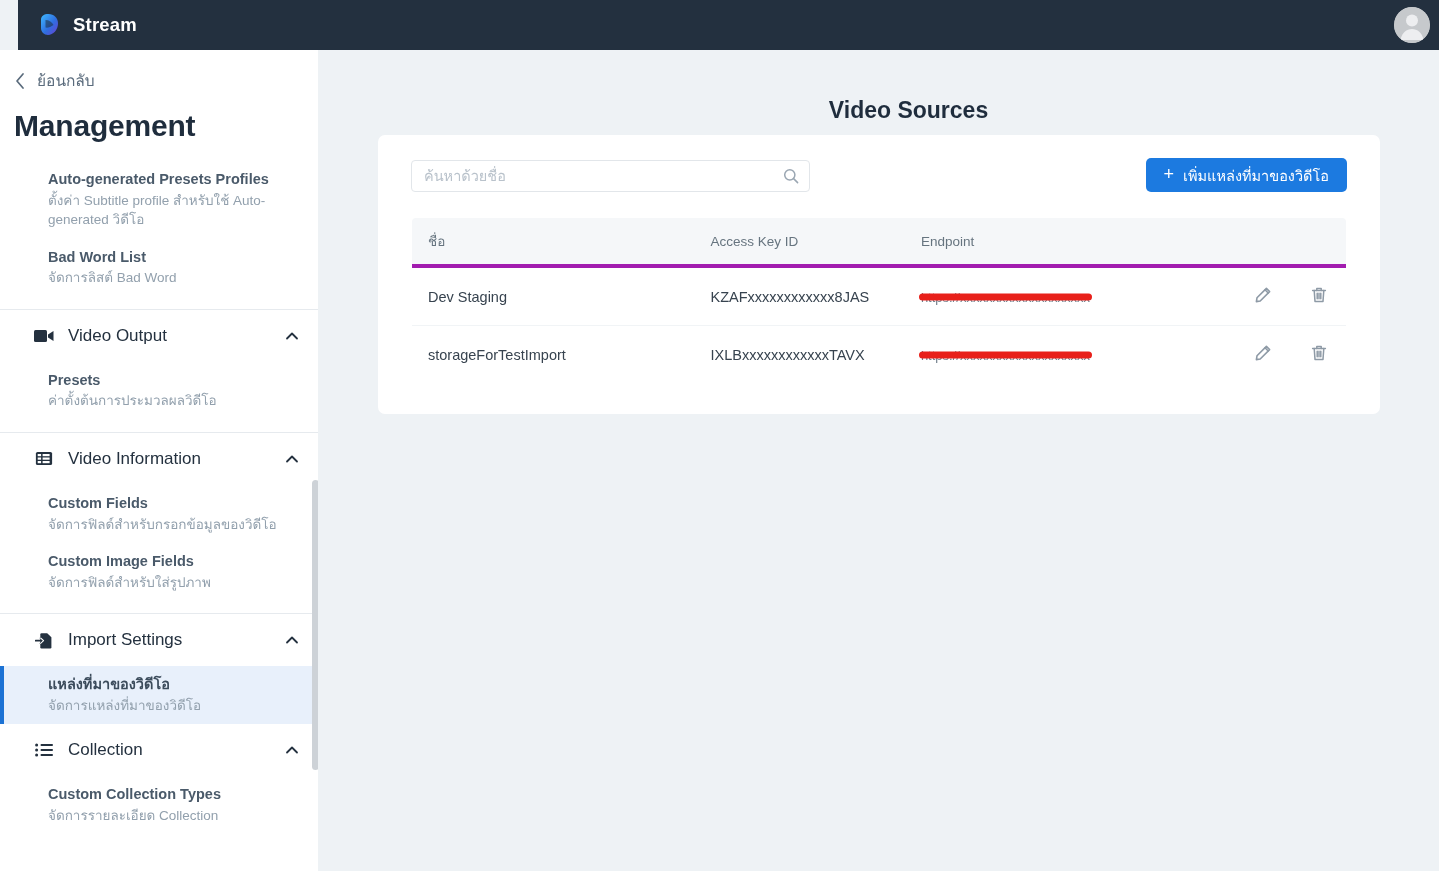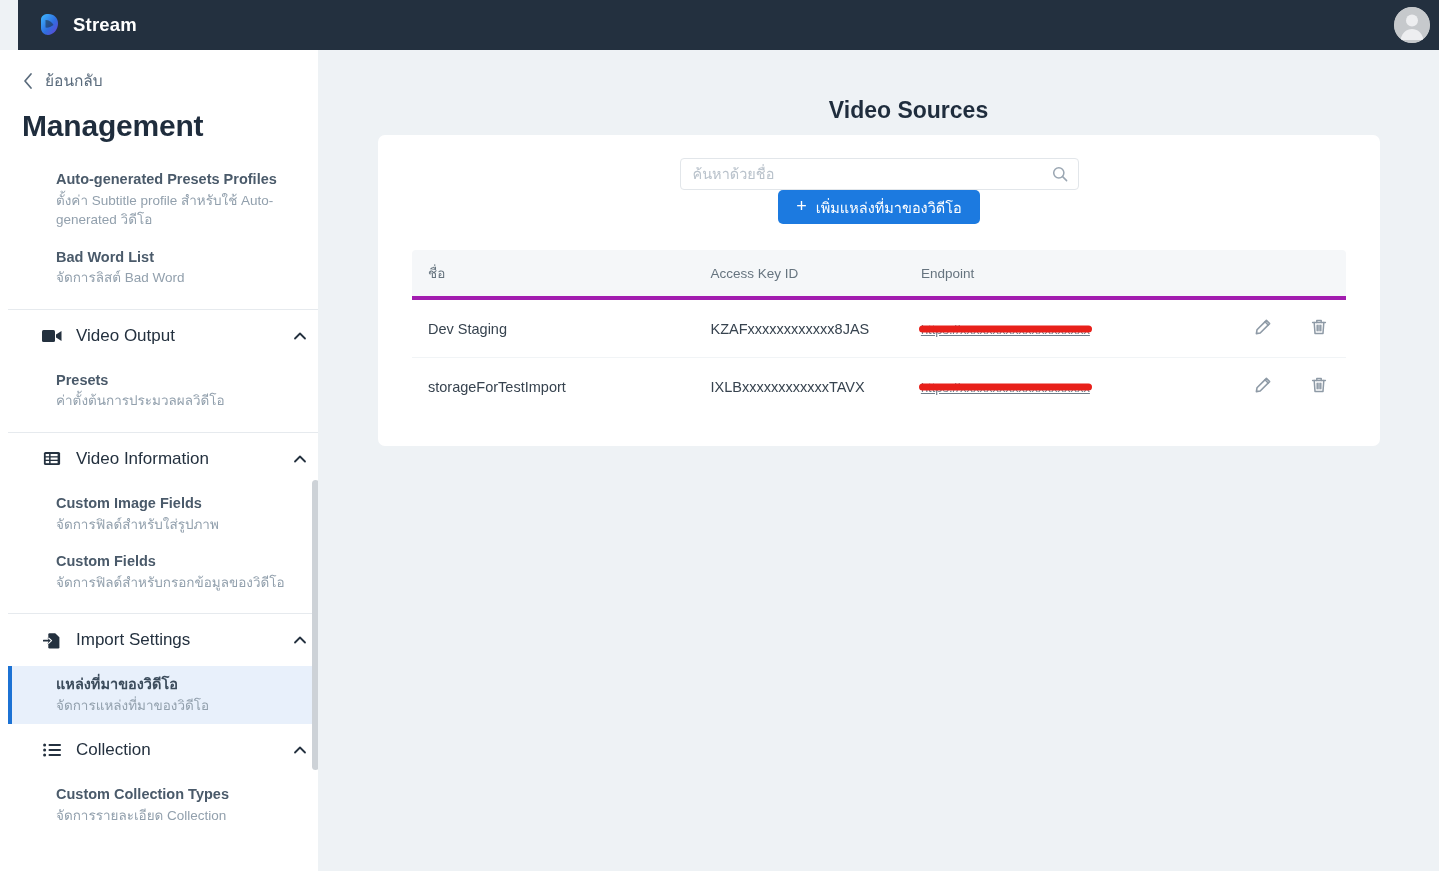--- a/index.html
+++ b/index.html
@@ -53,21 +53,20 @@
     top: 50px; left: 0;
     width: 318px;
     height: 821px;
     background: #ffffff;
     overflow: hidden;
   }
   .sidebar-inner {
     position: absolute;
     top: 0; left: 0;
     width: 318px;
-    margin-left: 8px;
   }
   .back-row {
     display: flex;
     align-items: center;
     gap: 11px;
     padding: 18px 0 0 14px;
     cursor: pointer;
   }
   .back-chevron { width: 12px; height: 18px; display: block; }
   .back-label {
@@ -159,23 +158,22 @@
     position: absolute;
     left: 60px;
     top: 85px;
     width: 1002px;
     background: #ffffff;
     border-radius: 7px;
     padding: 23px 33px 30px 33px;
   }
   .card-toolbar {
     display: flex;
-    align-items: center;
+    align-items: flex-end;
     justify-content: space-between;
-    flex-direction: column;
   }
   .search-box {
     position: relative;
     width: 399px;
     height: 32px;
   }
   .search-input {
     width: 100%;
     height: 100%;
     border: 1px solid #e2e6ea;
@@ -247,21 +245,20 @@
   .col-ep   { width: 350px; }
   .col-act  { width: 60px; }
   .cell-key { color: #4a5865; }
 
   .redacted {
     position: relative;
     display: inline-block;
     color: #6f7d89;
     font-size: 13px;
     white-space: nowrap;
-    text-decoration: underline;
   }
   .redacted::after {
     content: "";
     position: absolute;
     left: -2px;
     right: -2px;
     top: 50%;
     transform: translateY(-50%);
     height: 7px;
     background: #e8201a;
@@ -382,27 +379,27 @@
       </span>
       <span class="group-label">Video Information</span>
       <span class="group-caret">
         <svg width="16" height="16" viewBox="0 0 16 16" fill="none" stroke="#24313f" stroke-width="1.8" stroke-linecap="round" stroke-linejoin="round">
             <path d="M3 10.5 L8 5.5 L13 10.5"></path>
           </svg>
       </span>
     </div>
 
     <div class="sub-item">
+      <div class="sub-title">Custom Fields</div>
+      <div class="sub-desc">จัดการฟิลด์สำหรับกรอกข้อมูลของวิดีโอ</div>
+    </div>
+
+    <div class="sub-item">
       <div class="sub-title">Custom Image Fields</div>
       <div class="sub-desc">จัดการฟิลด์สำหรับใส่รูปภาพ</div>
-    </div>
-
-    <div class="sub-item">
-      <div class="sub-title">Custom Fields</div>
-      <div class="sub-desc">จัดการฟิลด์สำหรับกรอกข้อมูลของวิดีโอ</div>
     </div>
 
     <div style="height:12px"></div>
     <div class="divider"></div>
 
     <div class="group-header">
       <span class="group-icon">
         <svg width="18" height="17" viewBox="0 0 18 17" fill="none">
           <path d="M6.5 1.2 H12.2 L16.4 5.2 V15.2 A1.2 1.2 0 0 1 15.2 16.4 H6.5 A1.2 1.2 0 0 1 5.3 15.2 V2.4 A1.2 1.2 0 0 1 6.5 1.2 Z" fill="#24313f"></path>
           <path d="M0.6 8.7 H8.4" stroke="#24313f" stroke-width="1.8" stroke-linecap="round"></path>

